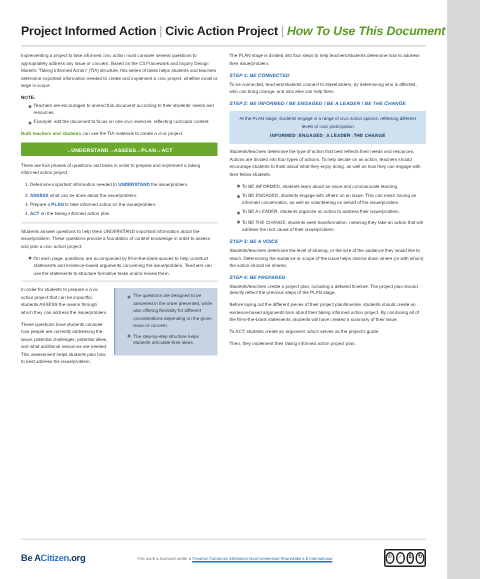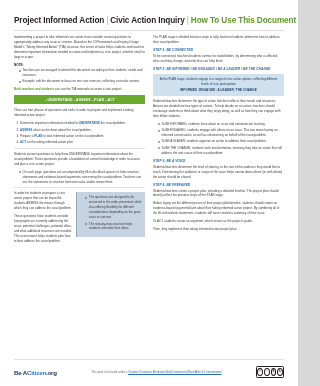--- a/index.html
+++ b/index.html
@@ -5,21 +5,21 @@
   html,body{margin:0;padding:0;background:#d8d8d8;}
   body{font-family:"Liberation Sans",sans-serif;}
   .page{
     position:relative;width:298px;height:386px;background:#fff;
     overflow:hidden;box-sizing:border-box;
   }
   
   .header{padding:16px 14px 0 14px;text-align:center;}
   .title{font-size:8.2px;font-weight:bold;color:#231f20;letter-spacing:-.1px;white-space:nowrap;}
   .title .sep{color:#a7a9ac;font-weight:normal;padding:0 2px;}
-  .title .green{color:#5b9b27;}
+  .title .green{color:#5b9b27;font-style:italic;}
   .rule{height:1px;background:#d9dadb;margin:5px 14px 0 14px;}
   
   .cols{display:flex;padding:4px 14px 0 14px;gap:8px;}
   .col{width:50%;box-sizing:border-box;}
   p,li{font-size:3.05px;line-height:1.62;color:#3a3a3c;margin:0 0 3px 0;text-align:left;}
   .blue{color:#2b6cb0;font-weight:bold;}
   .grn{color:#5b9b27;font-weight:bold;}
   
   .note-label{font-size:3.1px;font-weight:bold;color:#231f20;margin:1px 0 1.5px 0;}
   ul{margin:0 0 3px 0;padding-left:5px;list-style:none;}
@@ -65,21 +65,21 @@
   .cc .ring{width:6px;height:6px;border:.9px solid #231f20;border-radius:50%;
     font-size:3.6px;line-height:5.2px;text-align:center;color:#231f20;font-weight:bold;}
 </style>
 </head>
 <body>
 
 <div class="page">
 
   <div class="header">
     <div class="title">
-      <span>Project Informed Action</span><span class="sep">|</span><span>Civic Action Inquiry</span><span class="sep">|</span><span class="green">How To Use This Document</span>
+      <span>Project Informed Action</span><span class="sep">|</span><span>Civic Action Project</span><span class="sep">|</span><span class="green">How To Use This Document</span>
     </div>
   </div>
   <div class="rule"></div>
 
   <div class="cols">
 
     <div class="col">
       <p>Implementing a project to take informed civic action must consider several questions to appropriately address any issue or concern. Based on the C3 Framework and Inquiry Design Model's "Taking Informed Action" (TIA) structure, this series of tasks helps students and teachers determine important information needed to create and implement a civic project, whether small or large in scope.</p>
 
       <div class="note-label">NOTE:</div>

